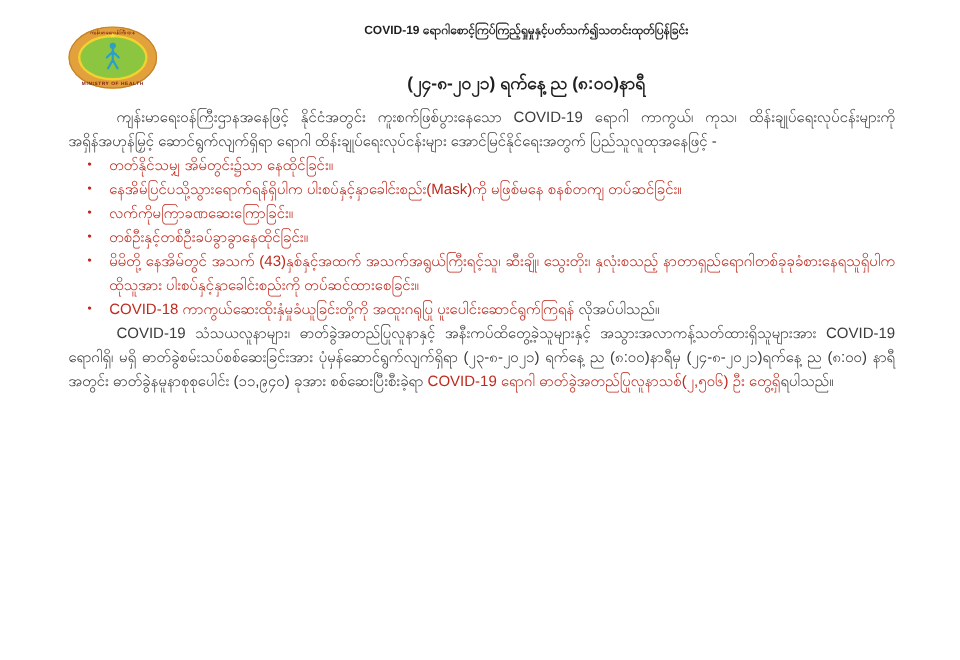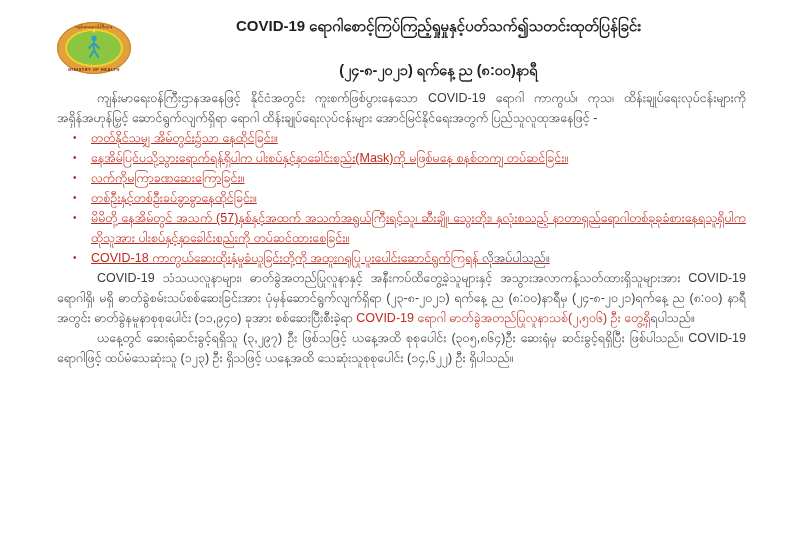--- a/index.html
+++ b/index.html
@@ -42,32 +42,32 @@
   .logo-arc.top{top:2px;}
   .logo-arc.bottom{bottom:2px;}
   .logo-star{
     position:absolute;top:6px;left:50%;transform:translateX(-50%);
     font-size:6px;line-height:6px;color:#f6e23c;
   }
   .logo-person{
     position:absolute;top:13px;left:50%;transform:translateX(-50%);
   }
   .titles{flex:1;text-align:center;color:var(--title-text);font-weight:bold;}
-  .title-line1{font-size:15px;line-height:24px;}
+  .title-line1{font-size:10px;line-height:24px;}
   .title-line2{font-size:14.5px;line-height:24px;margin-top:20px;}
   p.body-para{text-align:justify;text-indent:40px;color:var(--body-text);}
   .red{color:var(--red-text);}
   .black{color:var(--body-text);}
   .bullet-list{margin:0;}
   .bullet-row{display:flex;padding-left:16px;}
   .bullet-marker{
     flex:0 0 18px;color:var(--red-text);font-size:10px;line-height:20px;
     text-align:left;
   }
-  .bullet-text{flex:1;text-align:justify;color:var(--red-text);text-decoration:underline;}
+  .bullet-text{flex:1;text-align:justify;color:var(--red-text);}
 </style>
 </head>
 <body>
 
 <div class="page">
   <div class="doc">
 
     <div class="doc-header">
       <div class="logo">
         <div class="logo-arc top">ကျန်းမာရေးဝန်ကြီးဌာန</div>
@@ -101,27 +101,26 @@
       <div class="bullet-row">
         <span class="bullet-marker">•</span>
         <span class="bullet-text">လက်ကိုမကြာခဏဆေးကြောခြင်း။</span>
       </div>
       <div class="bullet-row">
         <span class="bullet-marker">•</span>
         <span class="bullet-text">တစ်ဦးနှင့်တစ်ဦးခပ်ခွာခွာနေထိုင်ခြင်း။</span>
       </div>
       <div class="bullet-row">
         <span class="bullet-marker">•</span>
-        <span class="bullet-text">မိမိတို့ နေအိမ်တွင် အသက် (57)နှစ်နှင့်အထက် အသက်အရွယ်ကြီးရင့်သူ၊ ဆီးချို၊ သွေးတိုး၊ နှလုံးစသည့် နာတာရှည်ရောဂါတစ်ခုခုခံစားနေရသူရှိပါက ထိုသူအား ပါးစပ်နှင့်နှာခေါင်းစည်းကို တပ်ဆင်ထားစေခြင်း။</span>
+        <span class="bullet-text">မိမိတို့ နေအိမ်တွင် အသက် (43)နှစ်နှင့်အထက် အသက်အရွယ်ကြီးရင့်သူ၊ ဆီးချို၊ သွေးတိုး၊ နှလုံးစသည့် နာတာရှည်ရောဂါတစ်ခုခုခံစားနေရသူရှိပါက ထိုသူအား ပါးစပ်နှင့်နှာခေါင်းစည်းကို တပ်ဆင်ထားစေခြင်း။</span>
       </div>
       <div class="bullet-row">
         <span class="bullet-marker">•</span>
         <span class="bullet-text"><span class="red">COVID-18 ကာကွယ်ဆေးထိုးနှံမှုခံယူခြင်းတို့ကို အထူးဂရုပြု ပူးပေါင်းဆောင်ရွက်ကြရန်</span><span class="black"> လိုအပ်ပါသည်။</span></span>
       </div>
     </div>
 
     <p class="body-para"><span class="black">COVID-19 သံသယလူနာများ၊ ဓာတ်ခွဲအတည်ပြုလူနာနှင့် အနီးကပ်ထိတွေ့ခဲ့သူများနှင့် အသွားအလာကန့်သတ်ထားရှိသူများအား COVID-19 ရောဂါရှိ၊ မရှိ ဓာတ်ခွဲစမ်းသပ်စစ်ဆေးခြင်းအား ပုံမှန်ဆောင်ရွက်လျက်ရှိရာ (၂၃-၈-၂၀၂၁) ရက်နေ့ ည (၈:၀၀)နာရီမှ (၂၄-၈-၂၀၂၁)ရက်နေ့ ည (၈:၀၀) နာရီအတွင်း ဓာတ်ခွဲနမူနာစုစုပေါင်း (၁၁,၉၄၀) ခုအား စစ်ဆေးပြီးစီးခဲ့ရာ </span><span class="red">COVID-19 ရောဂါ ဓာတ်ခွဲအတည်ပြုလူနာသစ်(၂,၅၀၆) ဦး တွေ့ရှိ</span><span class="black">ရပါသည်။</span></p>
 
 
-    <p class="body-para">ယနေ့တွင် ဆေးရုံဆင်းခွင့်ရရှိသူ (၃,၂၉၇) ဦး ဖြစ်သဖြင့် ယနေ့အထိ စုစုပေါင်း (၃၀၅,၈၆၄)ဦး ဆေးရုံမှ ဆင်းခွင့်ရရှိပြီး ဖြစ်ပါသည်။ COVID-19 ရောဂါဖြင့် ထပ်မံသေဆုံးသူ (၁၂၃) ဦး ရှိသဖြင့် ယနေ့အထိ သေဆုံးသူစုစုပေါင်း (၁၄,၆၂၂) ဦး ရှိပါသည်။</p>
 
   </div>
 </div>
 
 </body></html>

